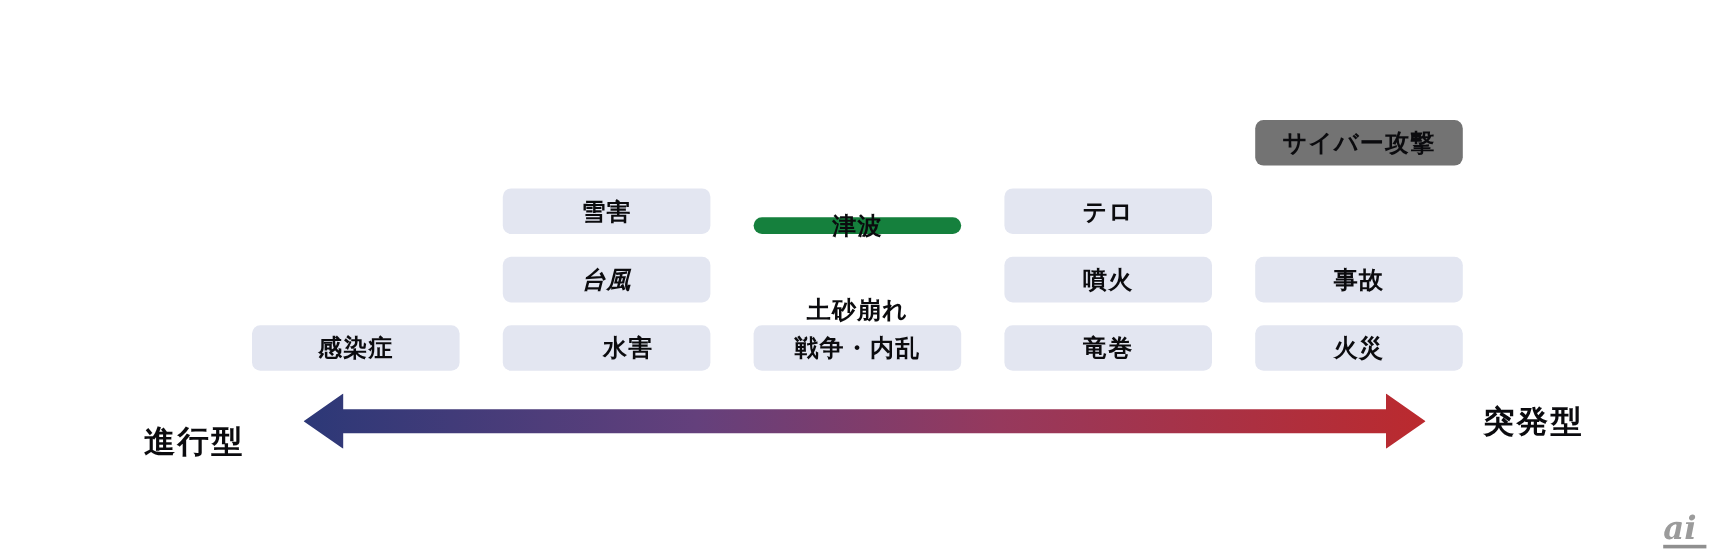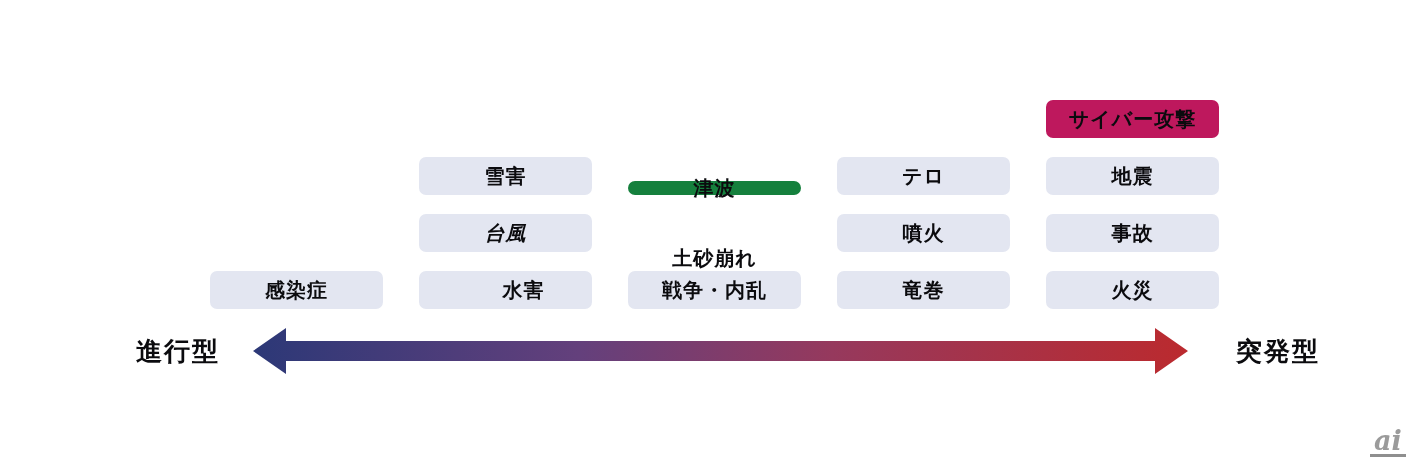--- a/index.html
+++ b/index.html
@@ -39,32 +39,32 @@
   }
   .axis-label {
     position: absolute;
     top: 336px;
     font-size: 26px;
     font-weight: bold;
     color: #0b0b0e;
     letter-spacing: 2px;
     line-height: 30px;
   }
-  .axis-label.left  { left: 136px; }
+  .axis-label.left  { left: 120px; margin-top: 17px; }
   .axis-label.right { left: 1236px; }
   .arrow-svg {
     position: absolute;
     left: 253px;
     top: 328px;
   }
   .ai-logo {
     position: absolute;
-    right: 20px;
+    right: 4px;
     bottom: 3px;
-    text-align: center;
+    text-align: left;
   }
   .ai-logo .ai-text {
     font-family: "DejaVu Serif", "Liberation Serif", serif;
     font-style: italic;
     font-weight: bold;
     font-size: 27px;
     line-height: 24px;
     color: #9b9b9b;
   }
   .ai-logo .ai-subbar {
@@ -74,25 +74,24 @@
     height: 3px;
     background: #8f8f8f;
   }
 </style>
 </head>
 <body>
 
 <div class="canvas">
 
   <div class="grid">
-    <div class="item-box" style="grid-area: 1 / 5; background: #be185d; text-align: center;">サイバー攻撃</div>
+    <div class="item-box" style="grid-area: 1 / 5; background: #737373; text-align: center;">サイバー攻撃</div>
     <div class="item-box" style="grid-area: 2 / 2; background: rgb(227, 230, 241);">雪害</div>
     <div class="item-box" style="grid-area: 2 / 3; background: #15803d; margin-top: 24px;">津波</div>
     <div class="item-box" style="grid-area: 2 / 4; background: rgb(227, 230, 241);">テロ</div>
-    <div class="item-box" style="grid-area: 2 / 5; background: rgb(227, 230, 241);">地震</div>
     <div class="item-box" style="grid-area: 3 / 2; background: rgb(227, 230, 241); font-style: italic;">台風</div>
     <div class="item-box" style="grid-area: 3 / 3; background: rgb(227, 230, 241); margin-top: 44px;">土砂崩れ</div>
     <div class="item-box" style="grid-area: 3 / 4; background: rgb(227, 230, 241);">噴火</div>
     <div class="item-box" style="grid-area: 3 / 5; background: rgb(227, 230, 241);">事故</div>
     <div class="item-box" style="grid-area: 4 / 1; background: rgb(227, 230, 241);">感染症</div>
     <div class="item-box" style="grid-area: 4 / 2; background: rgb(227, 230, 241); padding-left: 36px;">水害</div>
     <div class="item-box" style="grid-area: 4 / 3; background: rgb(227, 230, 241);">戦争・内乱</div>
     <div class="item-box" style="grid-area: 4 / 4; background: rgb(227, 230, 241);">竜巻</div>
     <div class="item-box" style="grid-area: 4 / 5; background: rgb(227, 230, 241);">火災</div>
   </div>

